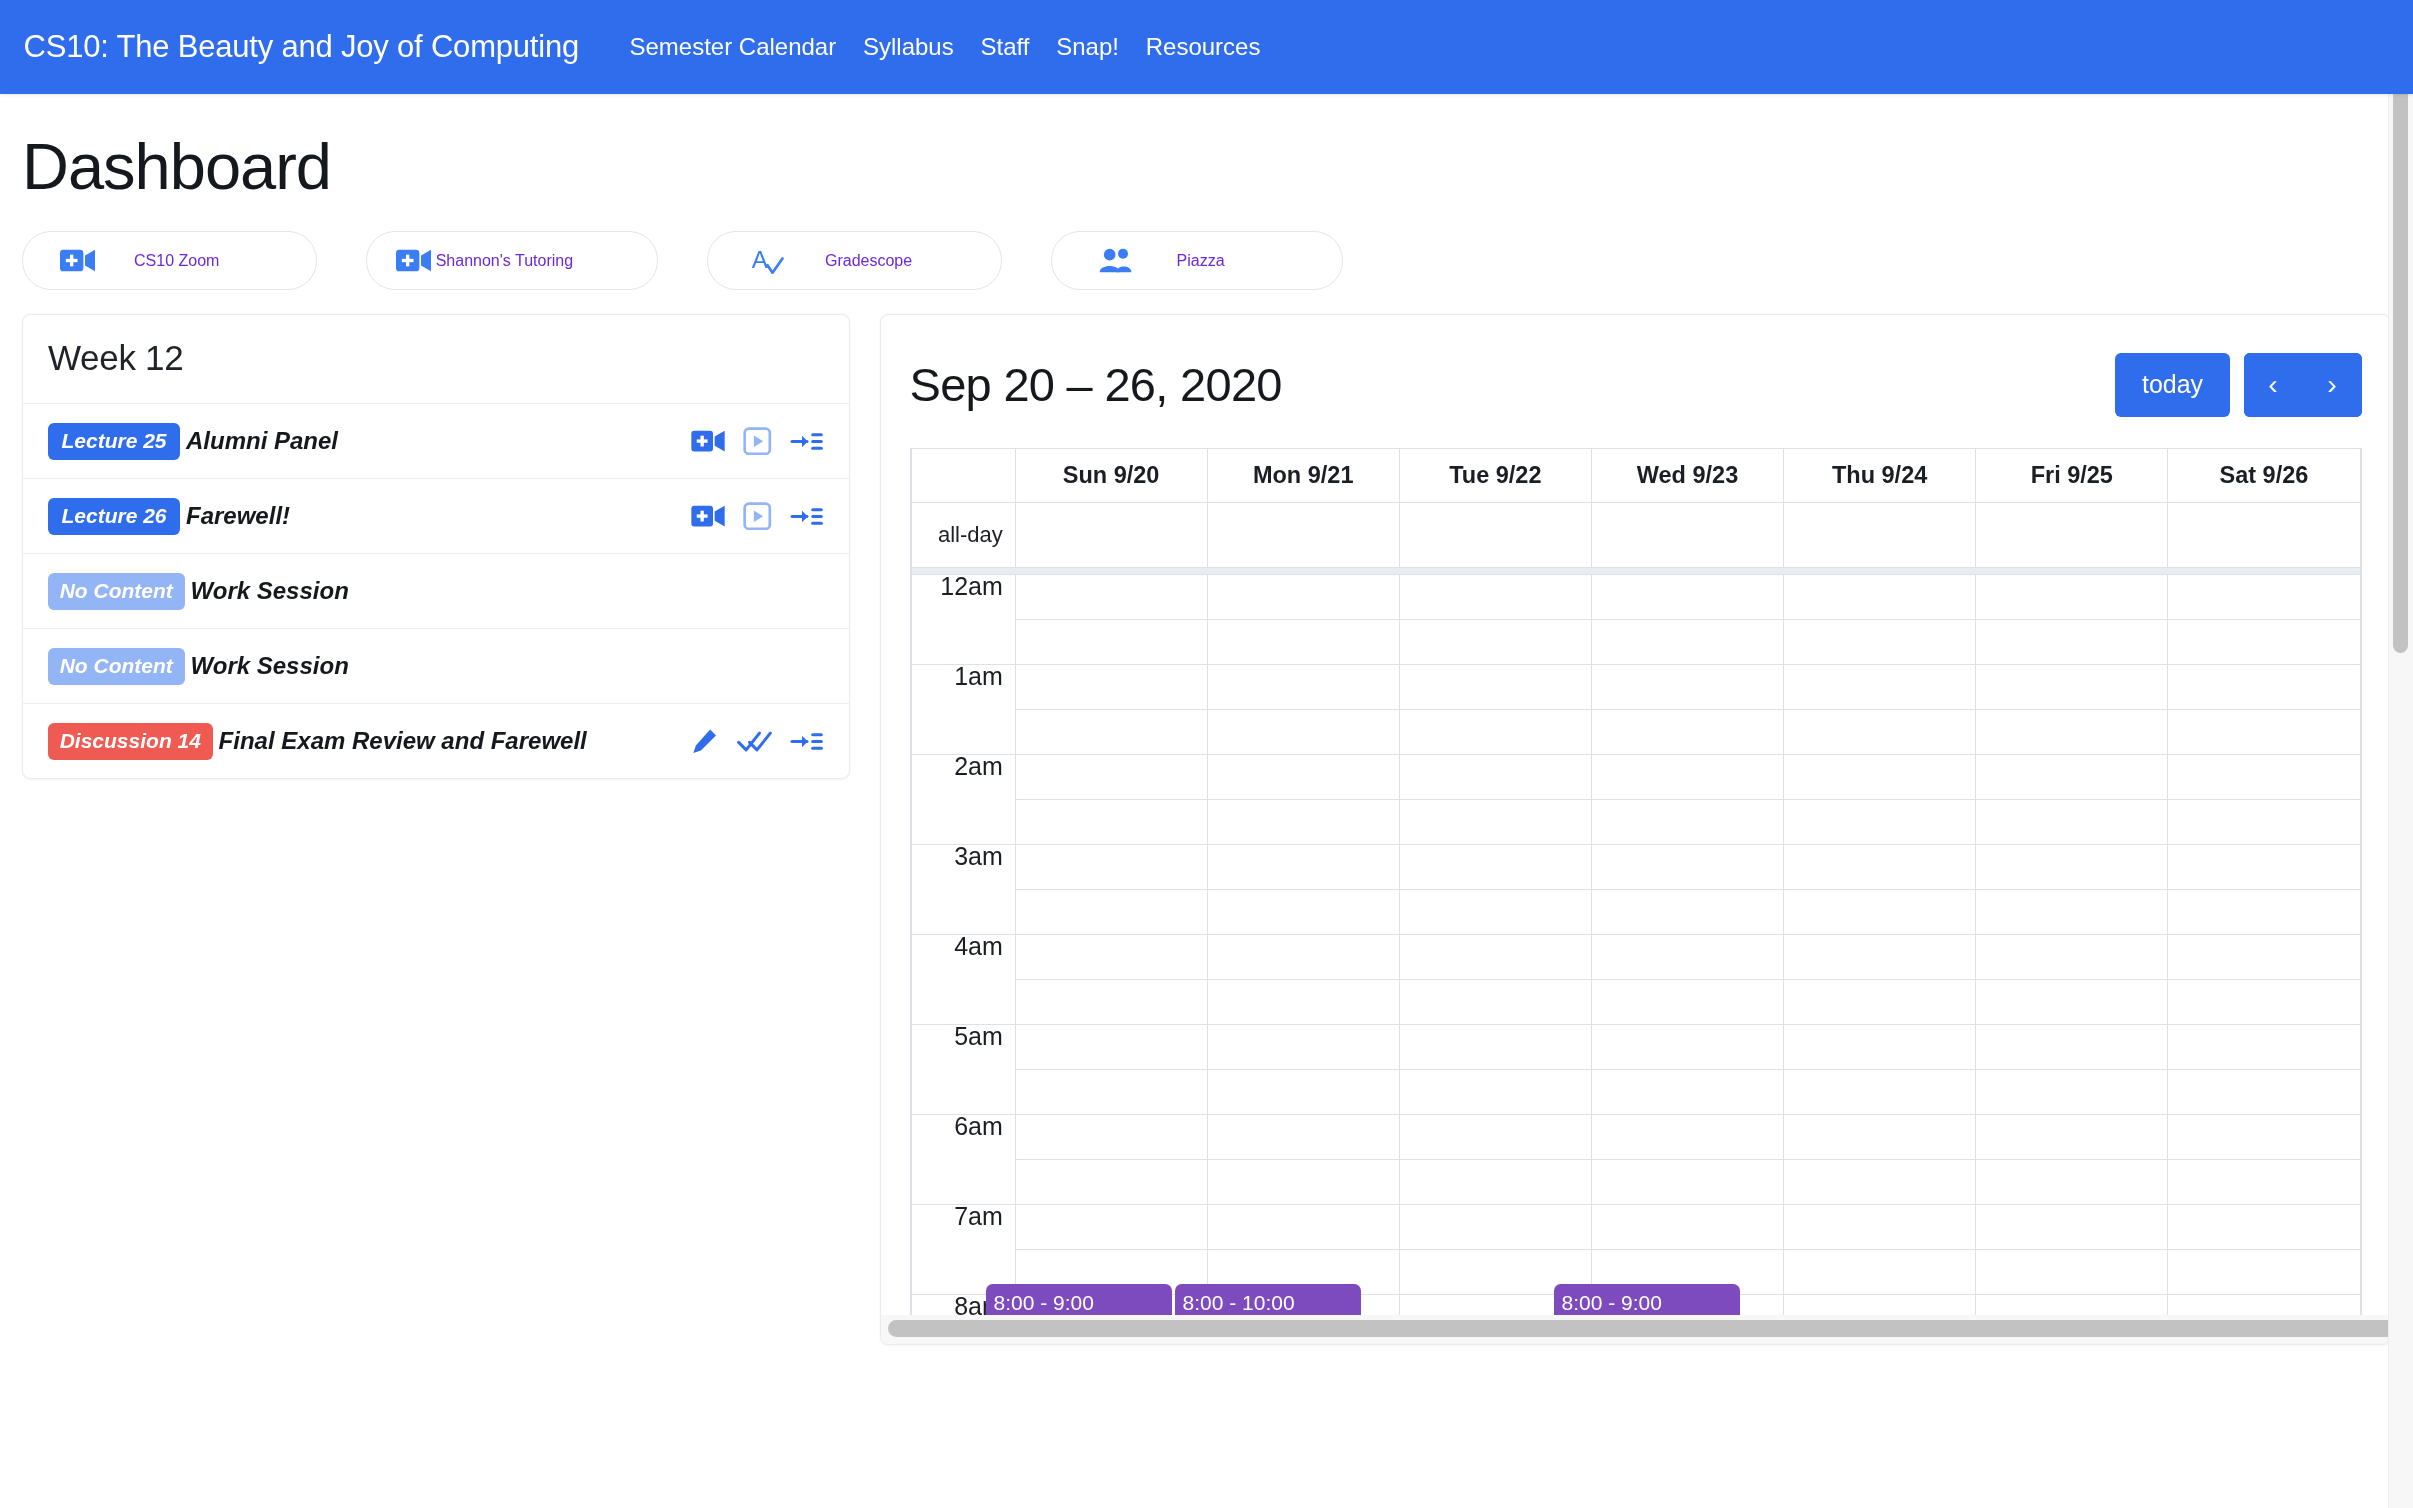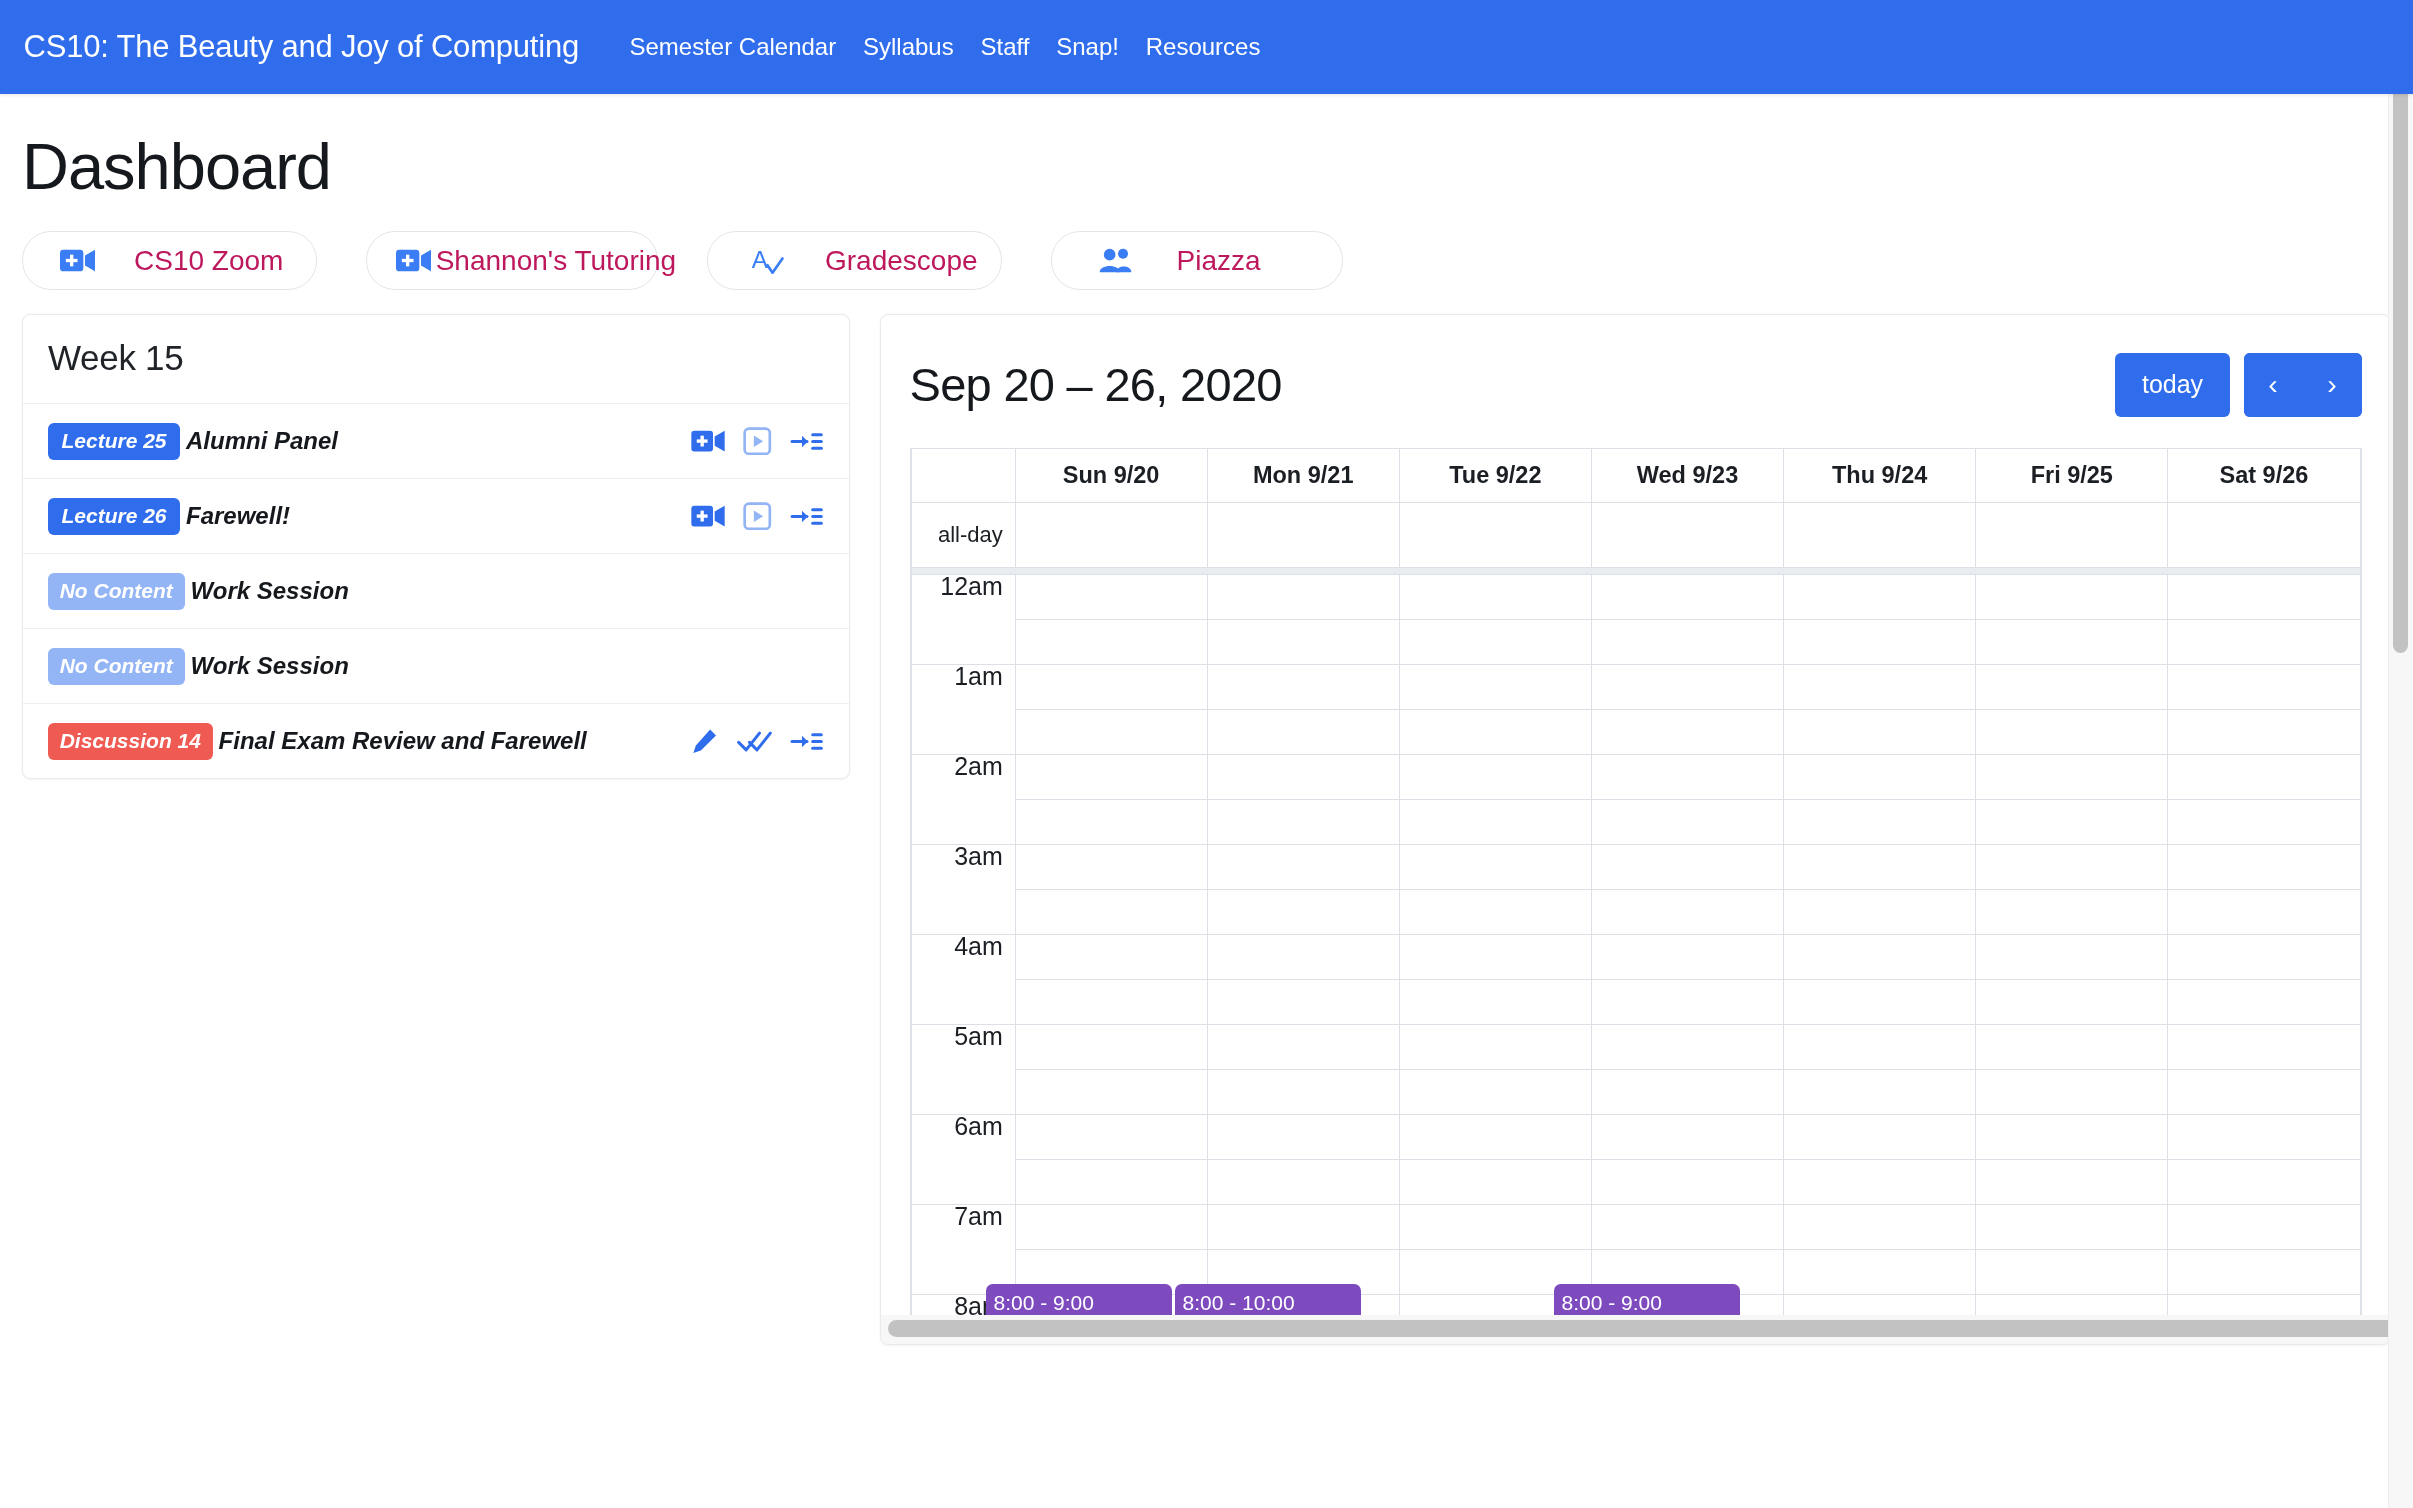--- a/index.html
+++ b/index.html
@@ -40,21 +40,21 @@
   }
 
   
   .quick-row { display: flex; gap: 0; margin-top: 27px; }
   .qbtn {
     height: 59px; border: 1.3px solid #e2e5e9; border-radius: 29px;
     background: #ffffff; display: flex; align-items: center;
     cursor: pointer; margin-right: 49px; padding: 0 22px;
   }
   .qbtn .qlabel {
-    color: #be185d; font-size: 28px; font-weight: 400; white-space: nowrap;
+    color: #6d28d9; font-size: 16px; font-weight: 400; white-space: nowrap;
   }
   .qbtn .qicon { display:flex; align-items:center; justify-content:center; }
   .q1 { width: 295px; }
   .q1 .qicon { margin-right: 39px; margin-left: 15px; }
   .q2 { width: 292px; }
   .q2 .qicon { margin-right: 5px; margin-left: 6.7px; }
   .q3 { width: 293px; }
   .q3 .qicon { margin-right: 47px; margin-left: 18.4px; }
   .q4 { width: 295px; }
   .q4 .qicon { margin-right: 40px; margin-left: 20px; }
@@ -239,21 +239,21 @@
             <path d="M22 30 C22 21 40 21 40 30 Z" fill="#3b7df4"></path>
           </svg>
         </span>
         <span class="qlabel">Piazza</span>
       </div>
     </div>
 
     <div class="main-row">
 
       <div class="week-card">
-        <div class="week-title">Week 15</div>
+        <div class="week-title">Week 12</div>
 
         <div class="wrow">
           <span class="badge lecture">Lecture 25</span>
           <span class="wlabel">Alumni Panel</span>
           <span class="wicons">
             <span class="ic">
               <svg width="34" height="25" viewBox="0 0 40 30">
                 <rect x="0" y="2" width="26" height="25" rx="3.5" fill="#2f6ded"></rect>
                 <path d="M28 9 L40 2 L40 27 L28 20 Z" fill="#2f6ded"></path>
                 <rect x="11" y="8" width="4" height="13" fill="#fff"></rect>

